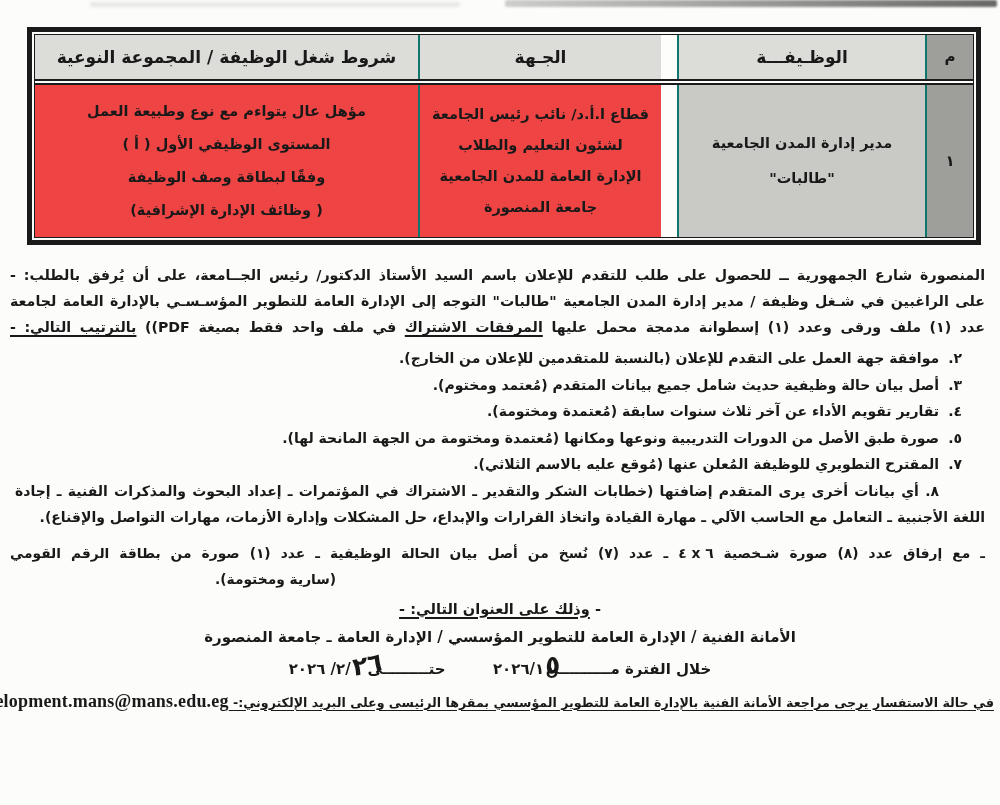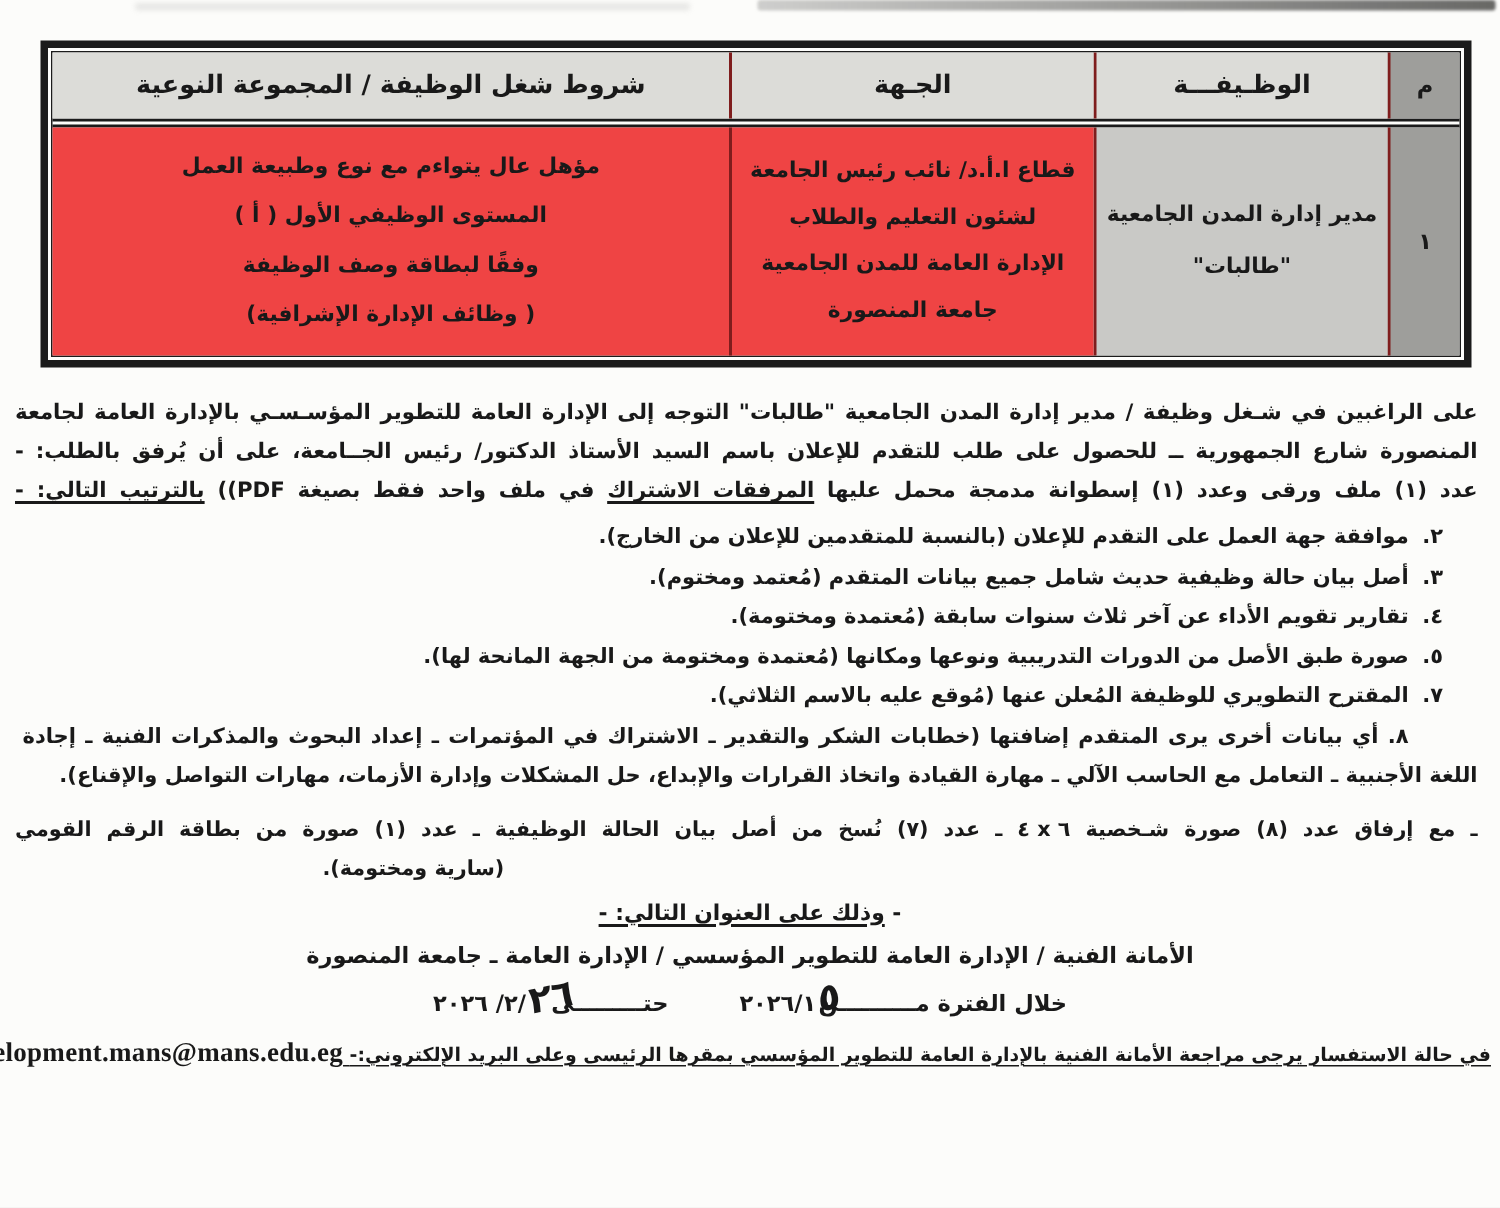--- a/index.html
+++ b/index.html
@@ -16,25 +16,25 @@
     filter:blur(1px);border-radius:2px;}
   .streak-left{position:absolute;top:2px;left:90px;width:370px;height:5px;
     background:rgba(150,150,148,.20);filter:blur(1.6px);border-radius:2px;}
 
   
   .tbl{margin:27px 19px 0 27px;border:5px solid #1b1b1b;padding:2px;background:#fdfdfb;}
   .tbl-inner{border:1px solid #1b1b1b;}
   .tr{display:flex;flex-direction:row;}
   .tr.head{height:44px;border-bottom:6px double #1b1b1b;}
   .tr.body{height:152px;}
-  .cell{border-left:2px solid #7f1d1d;display:flex;flex-direction:column;
+  .cell{border-left:2px solid #0f766e;display:flex;flex-direction:column;
     align-items:center;justify-content:center;box-sizing:border-box;}
   .cell:last-child{border-left:none;}
   .c-num{width:48px;background:#9e9e9b;}
-  .c-pos{width:196px;}
+  .c-pos{width:248px;margin-left:16px;}
   .c-ent{width:243px;}
   .c-req{flex:1;}
   .head .c-pos,.head .c-ent,.head .c-req{background:#dcdcd8;}
   .body .c-pos{background:#c9c9c6;}
   .body .c-ent,.body .c-req{background:#ef4444;}
   .th{font-size:17px;letter-spacing:.2px;}
   .th-num{font-size:15px;}
   .cell-line{font-size:14.5px;line-height:17px;}
   .body .c-pos .cell-line{margin:9px 0;}
   .body .c-ent .cell-line{margin:7px 0;}
@@ -100,22 +100,22 @@
             <div class="cell-line">مؤهل عال يتواءم مع نوع وطبيعة العمل</div>
             <div class="cell-line">المستوى الوظيفي الأول ( أ )</div>
             <div class="cell-line">وفقًا لبطاقة وصف الوظيفة</div>
             <div class="cell-line">( وظائف الإدارة الإشرافية)</div>
           </div>
       </div>
     </div>
   </div>
 
   <div class="intro">
+    <div class="stretch">المنصورة شارع الجمهورية ــ للحصول على طلب للتقدم للإعلان باسم السيد الأستاذ الدكتور/ رئيس الجــامعة، على أن يُرفق بالطلب: -</div>
     <div class="stretch">على الراغبين في شـغل وظيفة / مدير إدارة المدن الجامعية "طالبات" التوجه إلى الإدارة العامة للتطوير المؤسـسـي بالإدارة العامة لجامعة</div>
-    <div class="stretch">المنصورة شارع الجمهورية ــ للحصول على طلب للتقدم للإعلان باسم السيد الأستاذ الدكتور/ رئيس الجــامعة، على أن يُرفق بالطلب: -</div>
     <div class="stretch">
       <span>عدد (١) ملف ورقى وعدد (١) إسطوانة مدمجة محمل عليها</span>
       <span class="u">المرفقات الاشتراك</span>
       <span>في ملف واحد فقط بصيغة</span>
       <span class="ltr">((PDF</span>
       <span class="u">بالترتيب التالي: -</span>
     </div>
   </div>
 
   <div class="list">

